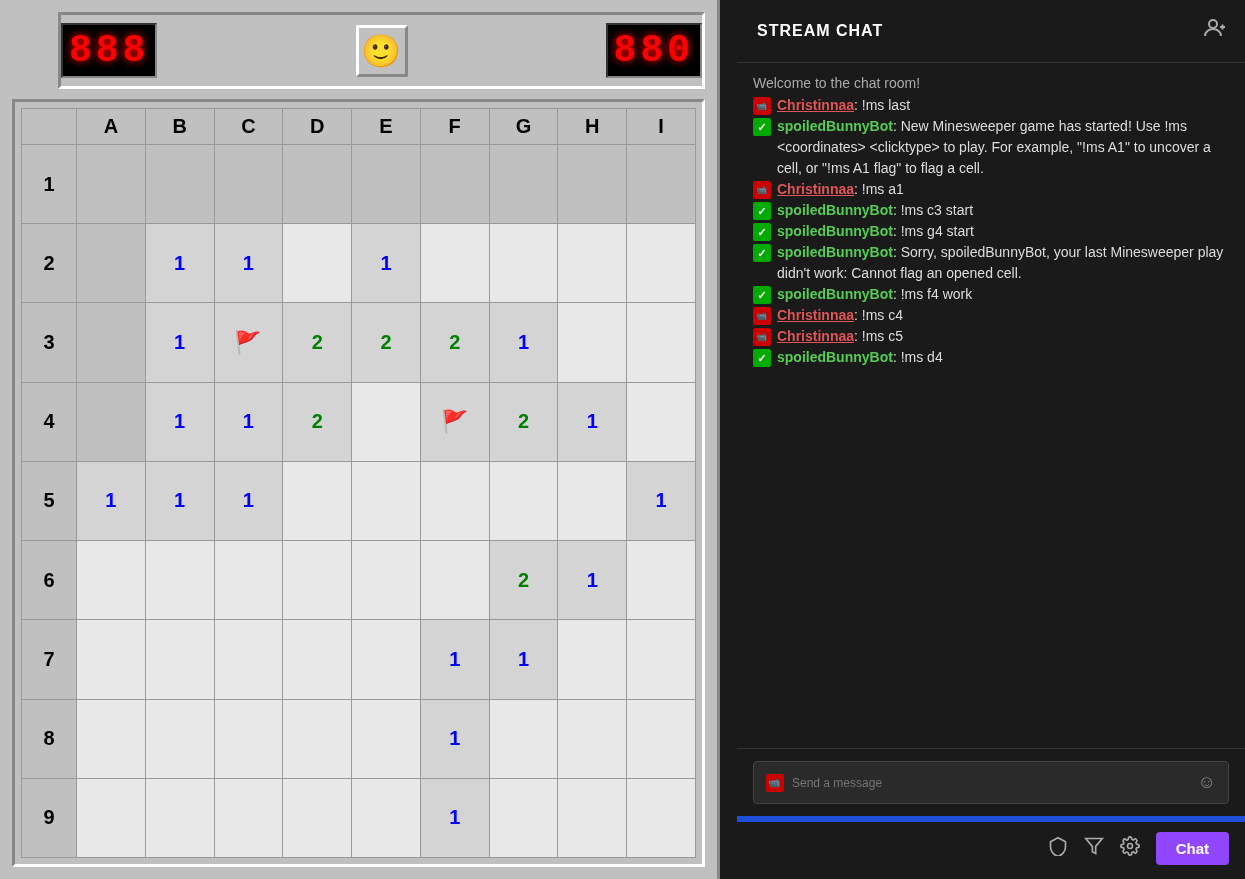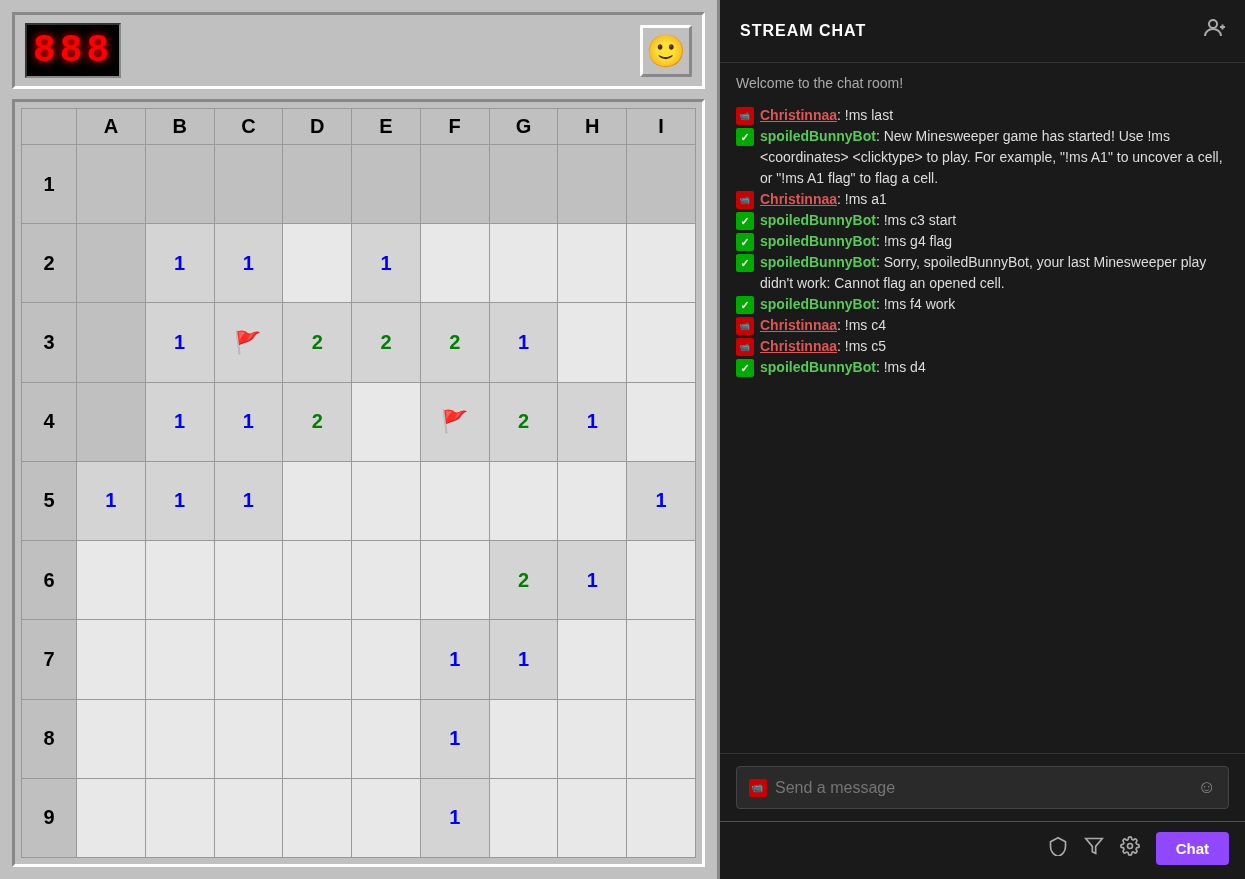--- a/index.html
+++ b/index.html
@@ -20,25 +20,26 @@
       border-right: 3px solid #888;
       display: flex;
       flex-direction: column;
       padding: 12px;
     }
 
     .game-header {
       background: #c0c0c0;
       border: 3px solid;
       border-color: #888 #fff #fff #888;
-      padding: 8px 10px;
+      padding: 8px 0;
       display: flex;
       justify-content: space-between;
       align-items: center;
       margin-bottom: 10px;
+      margin-left: 46px;
     }
 
     .digit-display {
       background: #000;
       border: 2px inset #888;
       padding: 4px 6px;
       font-family: 'Courier New', monospace;
       color: #ff0000;
       font-size: 38px;
       font-weight: bold;
@@ -122,20 +123,21 @@
     .num-1 { color: #0000ff; }
     .num-2 { color: #008000; }
 
     
     .chat-panel {
       width: 525px;
       height: 879px;
       background: #1a1a1a;
       display: flex;
       flex-direction: column;
+      padding-left: 17px;
     }
 
     .chat-header {
       padding: 16px 20px;
       border-bottom: 1px solid #333;
       display: flex;
       align-items: center;
       justify-content: space-between;
       background: #1a1a1a;
     }
@@ -152,21 +154,20 @@
       font-size: 22px;
       cursor: pointer;
     }
 
     .chat-messages {
       flex: 1;
       overflow-y: auto;
       padding: 12px 16px;
       display: flex;
       flex-direction: column;
-      gap: 10px;
     }
 
     .welcome-msg {
       color: #aaa;
       font-size: 14px;
       margin-bottom: 4px;
     }
 
     .chat-message {
       font-size: 14px;
@@ -197,21 +198,21 @@
       align-items: center;
       padding: 10px 12px;
       gap: 8px;
     }
 
     .chat-input-box input {
       background: transparent;
       border: none;
       outline: none;
       color: #888;
-      font-size: 16px;
+      font-size: 12px;
       flex: 1;
     }
 
     .chat-input-badge {
       width: 18px;
       height: 18px;
       background: #cc0000;
       border-radius: 2px;
       color: white;
       font-size: 10px;
@@ -226,21 +227,21 @@
       font-size: 18px;
       cursor: pointer;
     }
 
     .chat-footer {
       padding: 10px 16px 14px;
       display: flex;
       align-items: center;
       justify-content: flex-end;
       gap: 16px;
-      border-top: 1px solid #1d4ed8;
+      border-top: 6px solid #1d4ed8;
     }
 
     .footer-icon {
       color: #aaa;
       font-size: 18px;
       cursor: pointer;
     }
 
     .chat-btn {
       background: #9147ff;
@@ -255,20 +256,21 @@
   </style>
 </head>
 <body>
 
 <div class="game-panel">
   <div class="game-header">
     <div class="digit-display">888</div>
     <div class="smiley-btn">
       <span>🙂</span>
     </div>
+    <div class="digit-display">880</div>
   </div>
 
   <div class="game-board-container">
     <table class="minesweeper-table">
       <thead>
         <tr>
           <th class="col-header row-header"></th>
           <th class="col-header">A</th>
           <th class="col-header">B</th>
           <th class="col-header">C</th>
@@ -422,21 +424,21 @@
         <div class="chat-message">
           <span style="display: inline-block; width: 18px; height: 18px; flex-shrink: 0; margin-top: 2px; border-radius: 2px; font-size: 9px; text-align: center; line-height: 18px; background: rgb(204, 0, 0); color: white;">📹</span>
           <span class="msg-content"><span class="username-red">Christinnaa</span><span>: !ms a1</span></span>
         </div>
         <div class="chat-message">
           <span style="display: inline-block; width: 18px; height: 18px; flex-shrink: 0; margin-top: 2px; border-radius: 2px; font-size: 11px; text-align: center; line-height: 18px; background: rgb(0, 170, 0); color: white; font-weight: bold;">✓</span>
           <span class="msg-content"><span class="username-green">spoiledBunnyBot</span><span>: !ms c3 start</span></span>
         </div>
         <div class="chat-message">
           <span style="display: inline-block; width: 18px; height: 18px; flex-shrink: 0; margin-top: 2px; border-radius: 2px; font-size: 11px; text-align: center; line-height: 18px; background: rgb(0, 170, 0); color: white; font-weight: bold;">✓</span>
-          <span class="msg-content"><span class="username-green">spoiledBunnyBot</span><span>: !ms g4 flag</span></span>
+          <span class="msg-content"><span class="username-green">spoiledBunnyBot</span><span>: !ms g4 start</span></span>
         </div>
         <div class="chat-message">
           <span style="display: inline-block; width: 18px; height: 18px; flex-shrink: 0; margin-top: 2px; border-radius: 2px; font-size: 11px; text-align: center; line-height: 18px; background: rgb(0, 170, 0); color: white; font-weight: bold;">✓</span>
           <span class="msg-content"><span class="username-green">spoiledBunnyBot</span><span>: Sorry, spoiledBunnyBot, your last Minesweeper play didn't work: Cannot flag an opened cell.</span></span>
         </div>
         <div class="chat-message">
           <span style="display: inline-block; width: 18px; height: 18px; flex-shrink: 0; margin-top: 2px; border-radius: 2px; font-size: 11px; text-align: center; line-height: 18px; background: rgb(0, 170, 0); color: white; font-weight: bold;">✓</span>
           <span class="msg-content"><span class="username-green">spoiledBunnyBot</span><span>: !ms f4 work</span></span>
         </div>
         <div class="chat-message">

